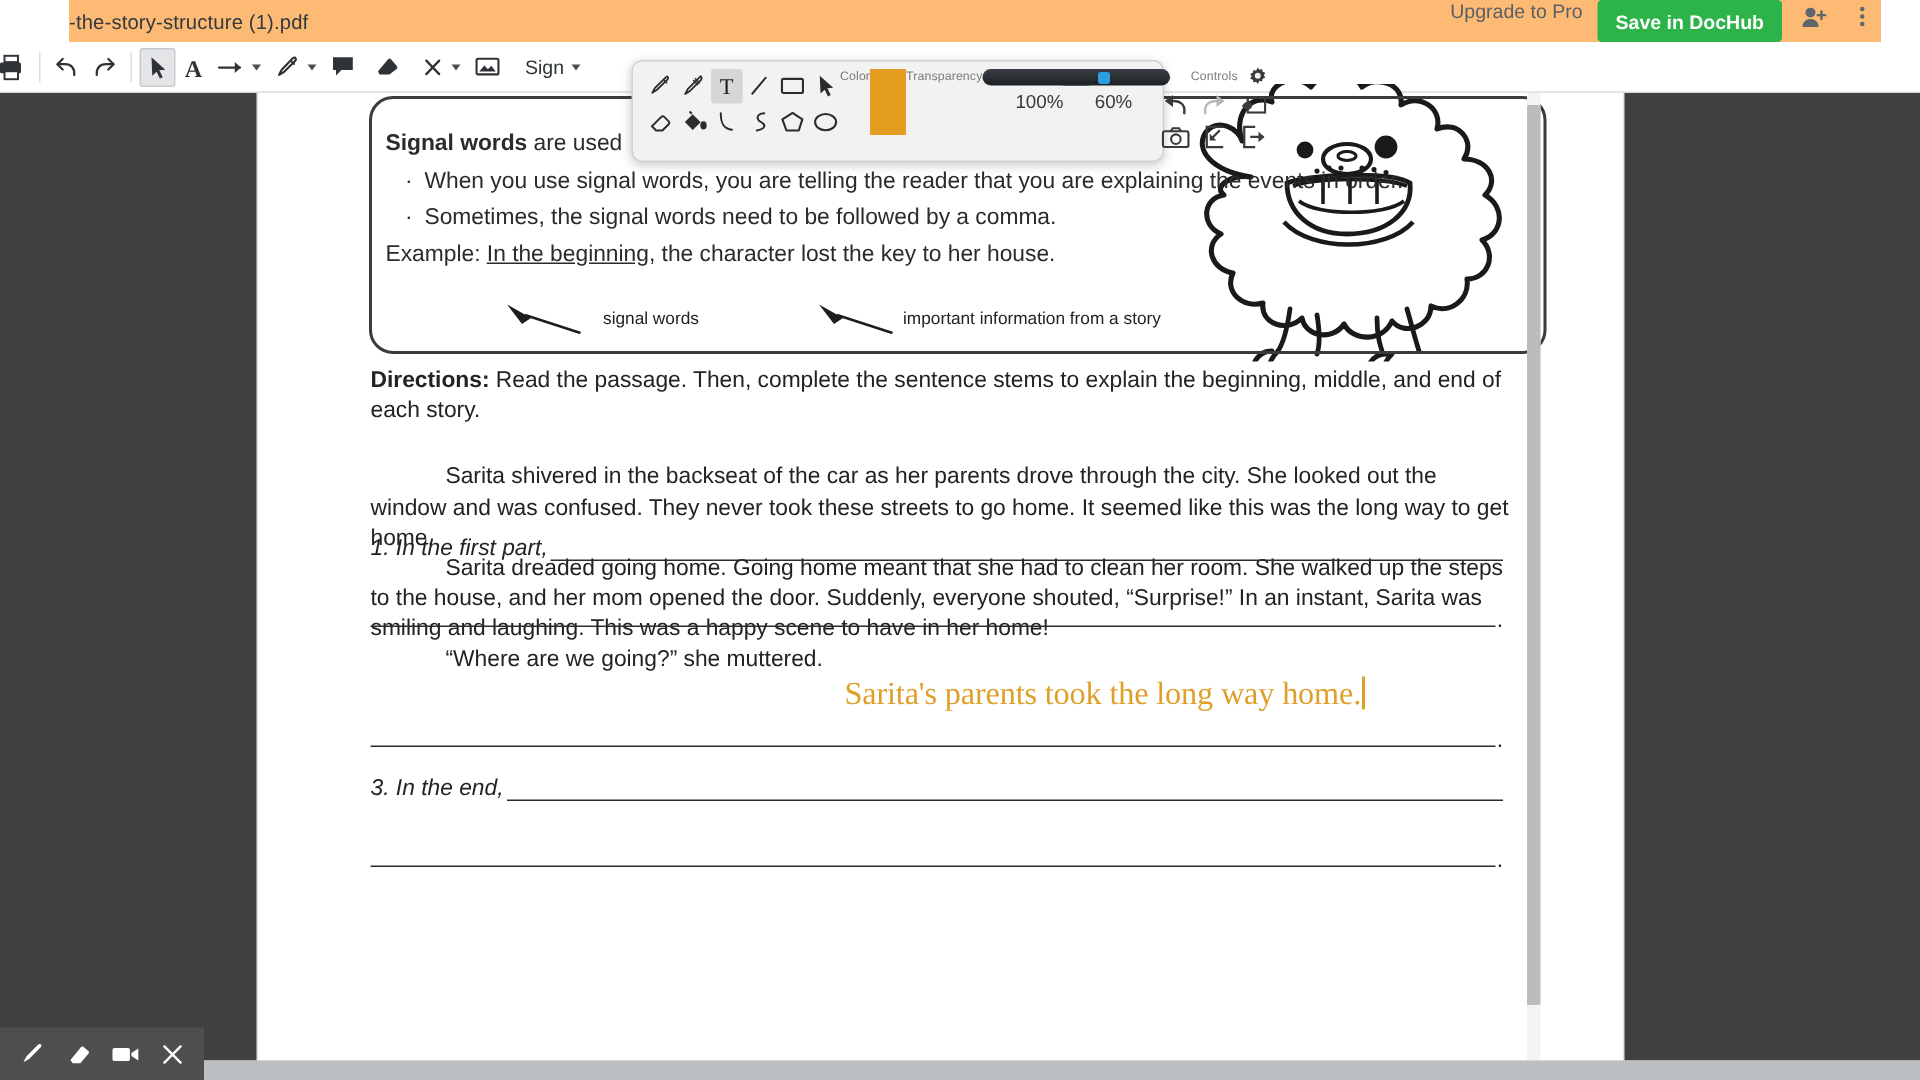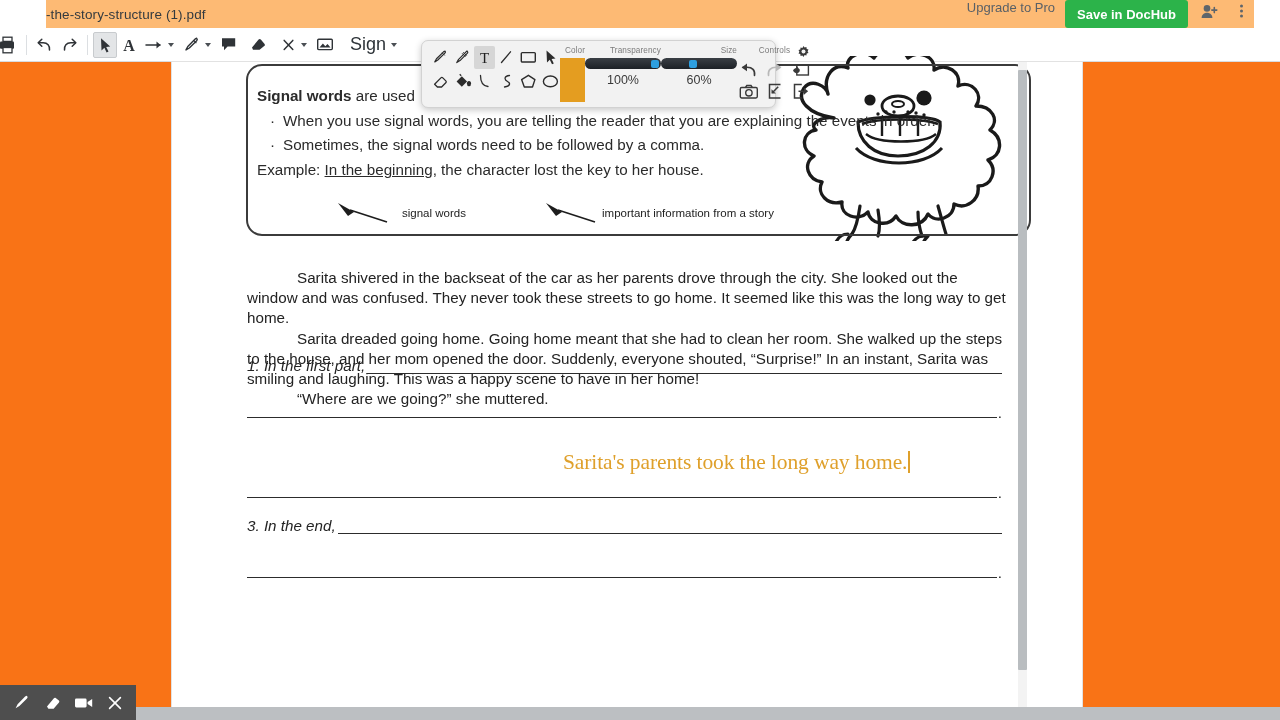--- a/index.html
+++ b/index.html
@@ -53,28 +53,28 @@
   .tb-item.active { background: #e3e5e7; border: 1px solid #c8cbce; }
   .tb-sep {
     width: 1px; height: 20px; background: #dcdfe2; margin: 0 5px;
   }
   .caret {
     width: 0; height: 0; border-left: 3.5px solid transparent;
     border-right: 3.5px solid transparent; border-top: 4px solid #4a4f54;
     margin-left: 1px; cursor: pointer;
   }
   #sign-btn {
-    display: flex; align-items: center; gap: 4px; font-size: 18px;
+    display: flex; align-items: center; gap: 4px; font-size: 13px;
     color: #2d3338; padding: 0 4px; cursor: pointer;
   }
 
   
   #viewer {
     position: absolute; left: 0; top: 62px; width: 1280px; height: 645px;
-    background: #f97316;
+    background: #404040;
   }
   #page {
     position: absolute; left: 172px; top: 0px; width: 910px; height: 645px;
     background: #ffffff;
     box-shadow: 0 0 0 1px #e2e2e2;
   }
   #page-inner {
     position: absolute; left: 0; top: 0; width: 850px; height: 645px;
     padding: 0;
   }
@@ -166,21 +166,21 @@
     display: grid; grid-template-columns: repeat(6, 1fr);
     grid-auto-rows: 24px; align-content: start; column-gap: 1px;
   }
   .tool-cell {
     display: flex; align-items: center; justify-content: center;
     width: 21px; height: 23px; cursor: pointer; border-radius: 2px;
   }
   .tool-cell.selected { background: #d6d6d6; }
   .ft-sep { width: 1px; background: #d7d7d7; margin: 8px 0; }
   .ft-group {
-    display: flex; flex-direction: column; align-items: flex-end;
+    display: flex; flex-direction: row; align-items: flex-start;
     padding-top: 5px;
   }
   .ft-caption {
     font-size: 8.2px; color: #7b7b7b; margin-bottom: 3px; letter-spacing: .1px;
   }
   #color-swatch {
     width: 25px; height: 44px; background: #e49d20; cursor: pointer;
   }
   .slider-wrap { width: 76px; }
   .slider-track {
@@ -389,20 +389,23 @@
         <path d="M6 3 L22 12 L16 16 Z" fill="#1d1d1d"></path>
       </svg>
       <div class="annot-label" style="left:230px;top:145px;">signal words</div>
       <svg style="position:absolute;left:368px;top:138px;" width="60" height="26" viewBox="0 0 60 26">
         <path d="M55 22 L18 10" stroke="#1d1d1d" stroke-width="1.6"></path>
         <path d="M6 3 L22 12 L16 16 Z" fill="#1d1d1d"></path>
       </svg>
       <div class="annot-label" style="left:430px;top:145px;">important information from a story</div>
 
       <div id="body-text">
+        <div id="directions">
+          <span class="bold">Directions:</span><span> Read the passage. Then, complete the sentence stems to explain the beginning, middle, and end of each story.</span>
+        </div>
         <div id="passage">
           <div class="para">Sarita shivered in the backseat of the car as her parents drove through the city. She looked out the window and was confused. They never took these streets to go home. It seemed like this was the long way to get home.</div>
           <div class="para">Sarita dreaded going home. Going home meant that she had to clean her room. She walked up the steps to the house, and her mom opened the door. Suddenly, everyone shouted, “Surprise!” In an instant, Sarita was smiling and laughing. This was a happy scene to have in her home!</div>
           <div class="para">“Where are we going?” she muttered.</div>
         </div>
       </div>
 
       <div id="stems">
         <div class="stem-block">
           <div class="stem-row1">

